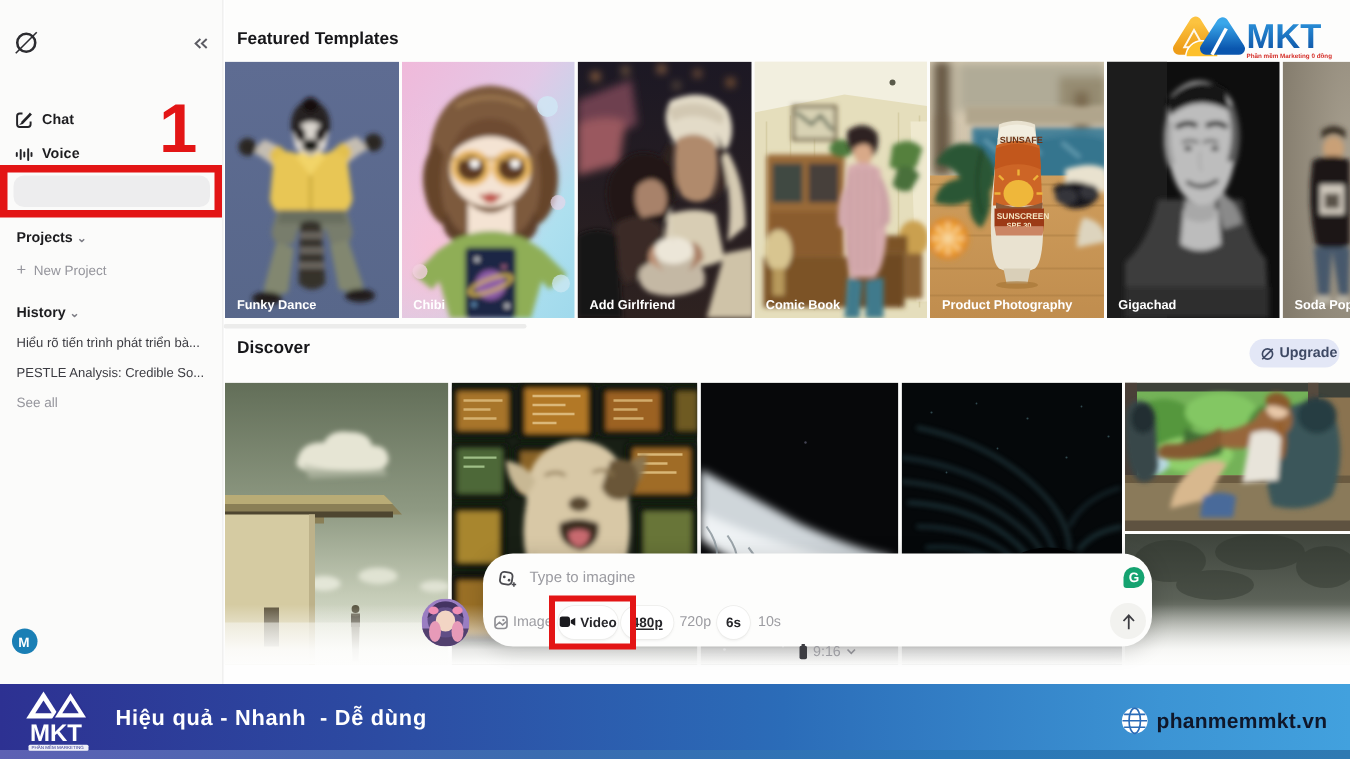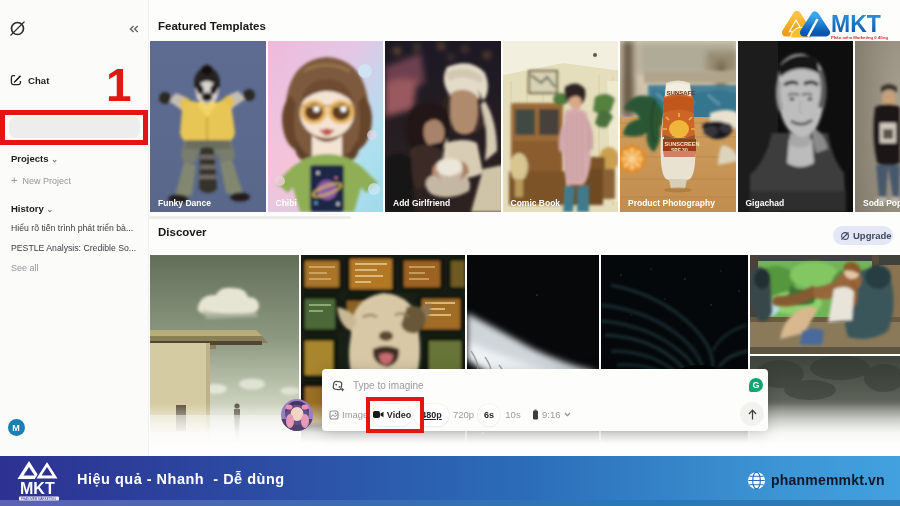--- a/index.html
+++ b/index.html
@@ -16,21 +16,21 @@
   .sgray { position:absolute; left:11px; font-size:9px; color:#95959c; }
   .hitem { position:absolute; left:11px; font-size:8.7px; color:#3c3c42; white-space:nowrap; }
   
   #main { position:absolute; left:150px; top:0; width:750px; height:456px; background:#fdfdfc; }
   .secthead { position:absolute; font-size:11.5px; font-weight:bold; color:#17171a; }
   .card { position:absolute; top:41px; width:115.5px; height:171px; overflow:hidden; }
   .card svg { display:block; }
   .clabel { position:absolute; left:8px; bottom:4px; font-size:8.5px; font-weight:bold; color:#fff; white-space:nowrap; }
   .dimg { position:absolute; overflow:hidden; }
   
-  #pbar { position:absolute; left:322px; top:369px; width:446px; height:62px; background:#fdfdfc; border-radius:4px; box-shadow:0 2px 14px rgba(0,0,0,.18); }
+  #pbar { position:absolute; left:322px; top:369px; width:446px; height:62px; background:#fdfdfc; border-radius:20px; box-shadow:0 2px 14px rgba(0,0,0,.18); }
   .pill { position:absolute; height:22px; top:34.5px; border-radius:11px; background:#fff; box-shadow:0 0 0 0.5px #ececea, 0 1px 2px rgba(0,0,0,.07); font-size:9px; font-weight:bold; color:#26262a; display:flex; align-items:center; justify-content:center; }
   .gopt { position:absolute; top:34.5px; height:22px; display:flex; align-items:center; font-size:9.5px; color:#9c9ca1; font-weight:normal; }
   
   .redbox { position:absolute; border:4.5px solid #e31515; }
 </style>
 </head>
 <body>
 <div id="page">
 
   <div id="main"></div>
@@ -563,21 +563,21 @@
     <div class="pill" style="left:50px; width:40px;">
       <svg width="11" height="9" viewBox="0 0 11 9" style="margin-right:3px;">
           <rect x="0" y="1" width="7" height="7" rx="1.8" fill="#1a1a1e"></rect>
           <path d="M7.5 3.5 L10.5 1.8 V7.2 L7.5 5.5 Z" fill="#1a1a1e"></path>
         </svg>
       Video</div>
     <div class="pill" style="left:92px; width:35px;text-decoration:underline;">480p</div>
     <div class="gopt" style="left:130px; width:23px; justify-content:center;">720p</div>
     <div class="pill" style="left:156px; width:22px;">6s</div>
     <div class="gopt" style="left:182px; width:18px; justify-content:center;">10s</div>
-    <div class="gopt" style="left:210px;">
+    <div class="gopt" style="left:210px;margin-top:20px;">
       <svg width="7" height="11" viewBox="0 0 7 11" style="margin-right:3px;">
           <rect x="1" y="1.5" width="5" height="9" rx="1.2" fill="#3d3d42"></rect>
           <rect x="2.3" y="0.4" width="2.4" height="1.2" rx=".5" fill="#3d3d42"></rect>
         </svg>
       9:16
       <svg width="7" height="5" viewBox="0 0 7 5" style="margin-left:3px;">
           <path d="M1 1 L3.5 3.6 L6 1" fill="none" stroke="#8e8e93" stroke-width="1.1"></path>
         </svg>
     </div>
 
@@ -613,20 +613,30 @@
         <path d="M4.6 1 L1.4 4 L4.6 7 M8.8 1 L5.6 4 L8.8 7" fill="none" stroke="#5c5c63" stroke-width="1.3"></path>
       </svg>
 
     <div class="mi" style="top:69.5px;">
       <svg width="12" height="12" viewBox="0 0 12 12">
           <path d="M5 1.6 H3.2 A1.8 1.8 0 0 0 1.4 3.4 V8.8 A1.8 1.8 0 0 0 3.2 10.6 H8.6 A1.8 1.8 0 0 0 10.4 8.8 V7" fill="none" stroke="#232327" stroke-width="1.3"></path>
           <path d="M4.4 7.6 L10 1.8 M10 1.8 L10.6 2.4 L5 8.2 L4.2 8.4 Z" fill="#232327" stroke="#232327" stroke-width="1"></path>
         </svg>
       <span class="txt">Chat</span>
       </div>
+    <div class="mi" style="top:93px;">
+      <svg width="12" height="12" viewBox="0 0 12 12" fill="none" stroke="#232327" stroke-width="1.3" stroke-linecap="round">
+          <path d="M1.2 5 v2"></path>
+          <path d="M3.8 3 v6"></path>
+          <path d="M6.2 4.6 v2.8"></path>
+          <path d="M8.8 2.4 v7.2"></path>
+          <path d="M11 5 v2"></path>
+        </svg>
+      <span class="txt">Voice</span>
+      </div>
 
     <div class="abs" style="left:9px; top:117px; width:131px; height:21px; border-radius:7px; background:#ededee;"></div>
 
     <div class="shead" style="top:153px;">Projects <span style="color:#7c7c84; font-size:8px;">⌄</span></div>
     <div class="sgray" style="top:173.5px;"><span style="font-size:11px; font-weight:400;">+</span>&nbsp; New Project</div>
     <div class="shead" style="top:203px;">History <span style="color:#7c7c84; font-size:8px;">⌄</span></div>
     <div class="hitem" style="top:223px;">Hiểu rõ tiến trình phát triển bà...</div>
     <div class="hitem" style="top:243px;">PESTLE Analysis: Credible So...</div>
     <div class="sgray" style="top:263px;">See all</div>
 

